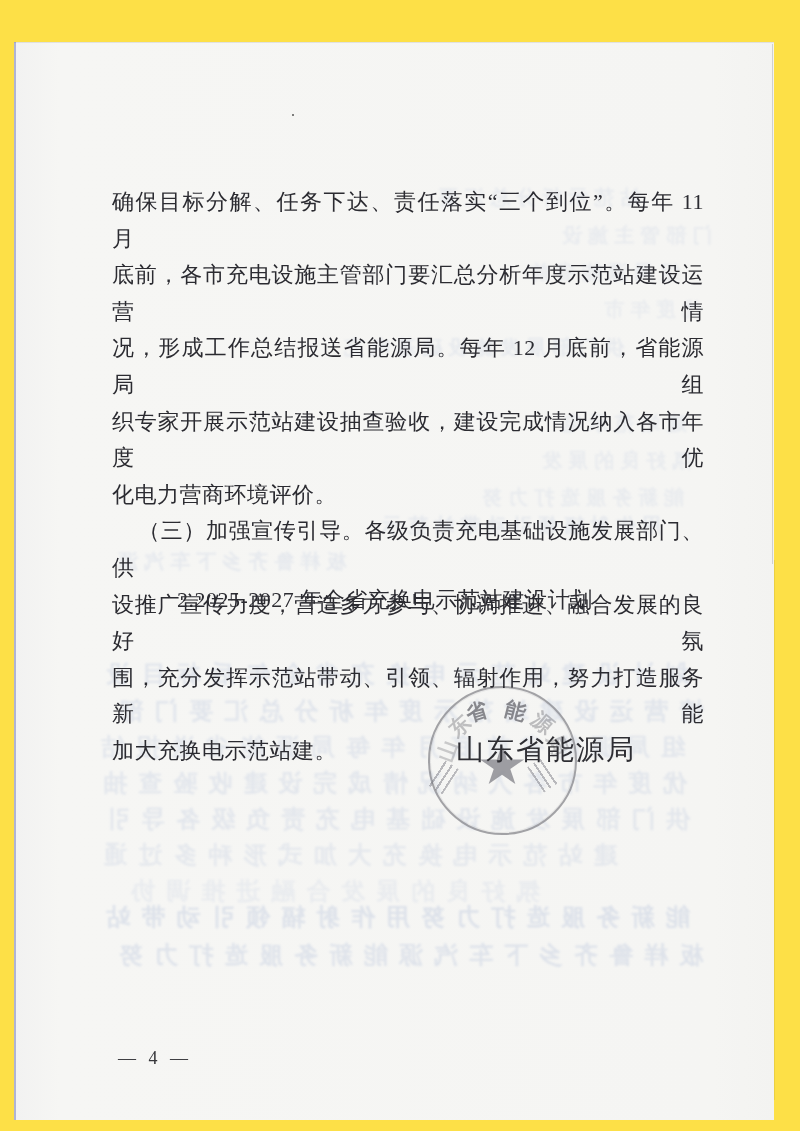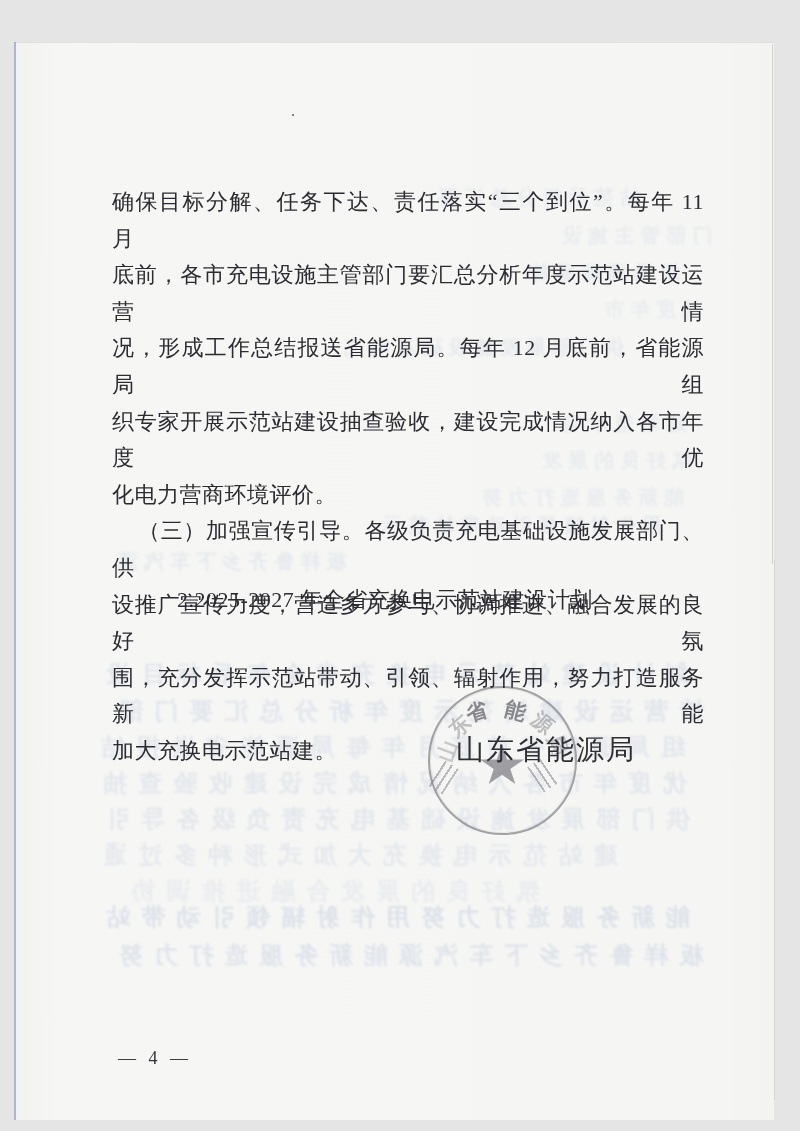--- a/index.html
+++ b/index.html
@@ -1,17 +1,17 @@
 <!DOCTYPE html>
 <html><head>
 <meta charset="utf-8">
 <style>
   html,body{margin:0;padding:0;background:#fefefe;}
   .stage{position:relative;width:800px;height:1131px;overflow:hidden;
-         font-family:"Liberation Serif","DejaVu Serif",serif;background:#e5e5e5;}
+         font-family:"Liberation Serif","DejaVu Serif",serif;background:#fde047;}
   .paper{position:absolute;left:14px;top:42px;width:760px;height:1078px;
          background:linear-gradient(90deg,#f2f2f1 0%,#f6f6f4 6%,#f5f5f3 92%,#f3f3f1 100%);}
   .edge-left{position:absolute;left:14px;top:42px;width:2px;height:1078px;
              background:rgba(120,130,185,0.55);}
   .edge-top{position:absolute;left:14px;top:42px;width:760px;height:1px;background:rgba(0,0,0,0.08);}
   .edge-right{position:absolute;left:772px;top:44px;width:1px;height:520px;background:rgba(0,0,0,0.14);}
   .edge-right2{position:absolute;left:774px;top:560px;width:1px;height:540px;background:rgba(0,0,0,0.07);}
 
   
   .body-text{position:absolute;left:112px;top:184px;width:592px;

